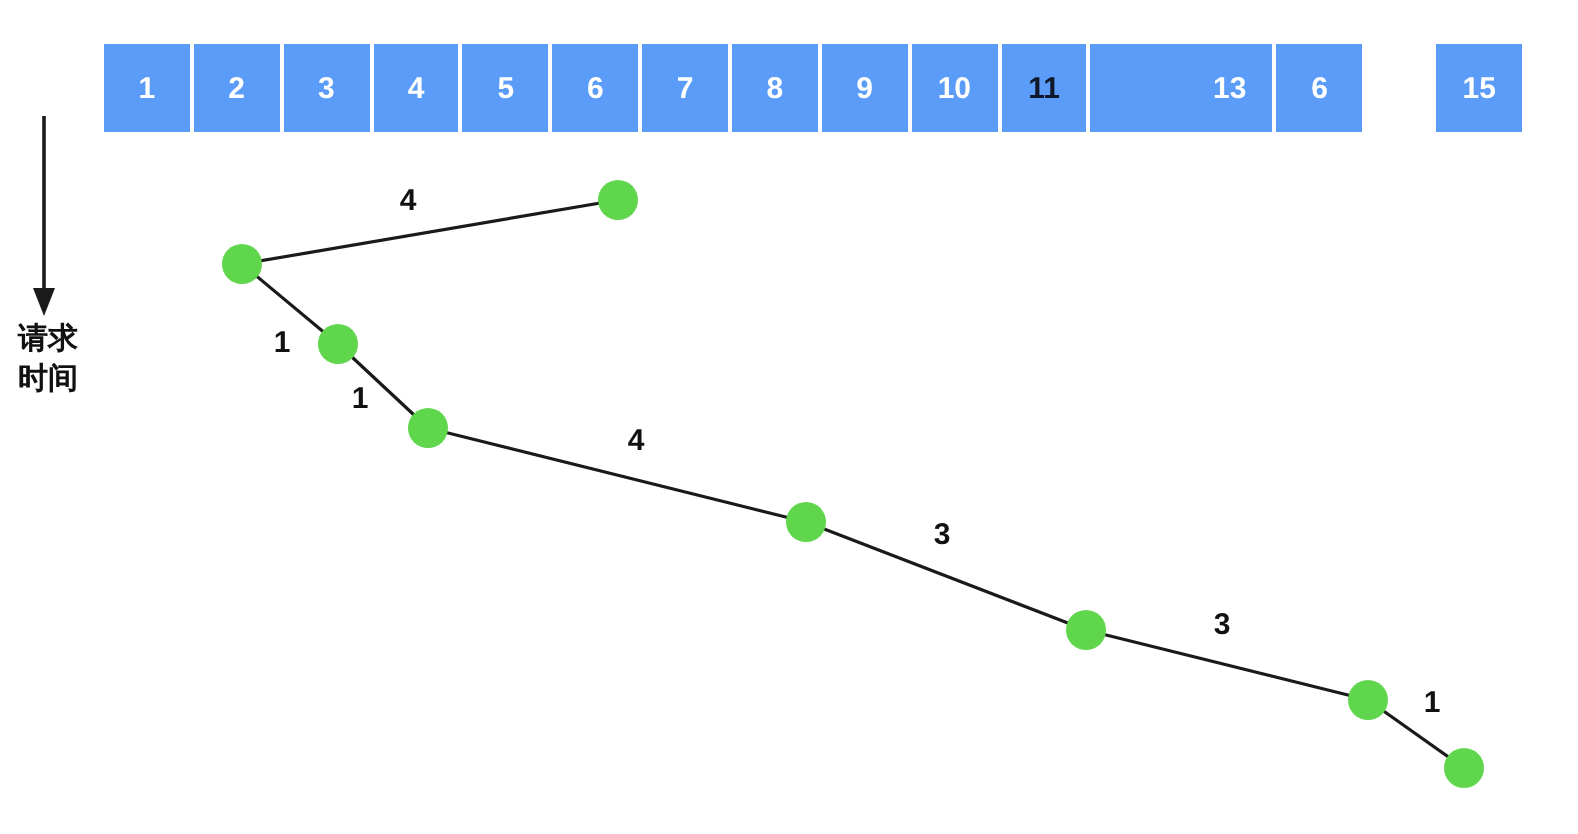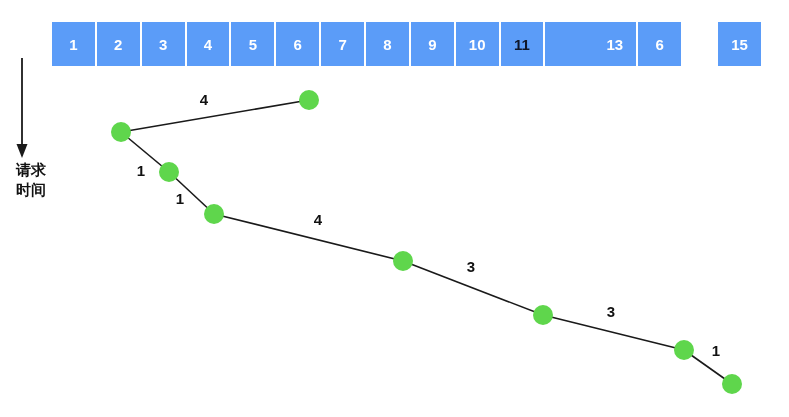--- a/index.html
+++ b/index.html
@@ -47,21 +47,21 @@
   
   #axis-label {
     position: absolute;
     left: 2px;
     top: 160px;
     width: 44px;
     font-size: 15px;
     font-weight: bold;
     color: #111111;
     line-height: 1.35;
-    text-align: right;
+    text-align: center;
   }
   #axis-label div { white-space: nowrap; }
   
   #overlay {
     position: absolute;
     left: 0;
     top: 0;
     width: 789px;
     height: 417px;
     pointer-events: none;

